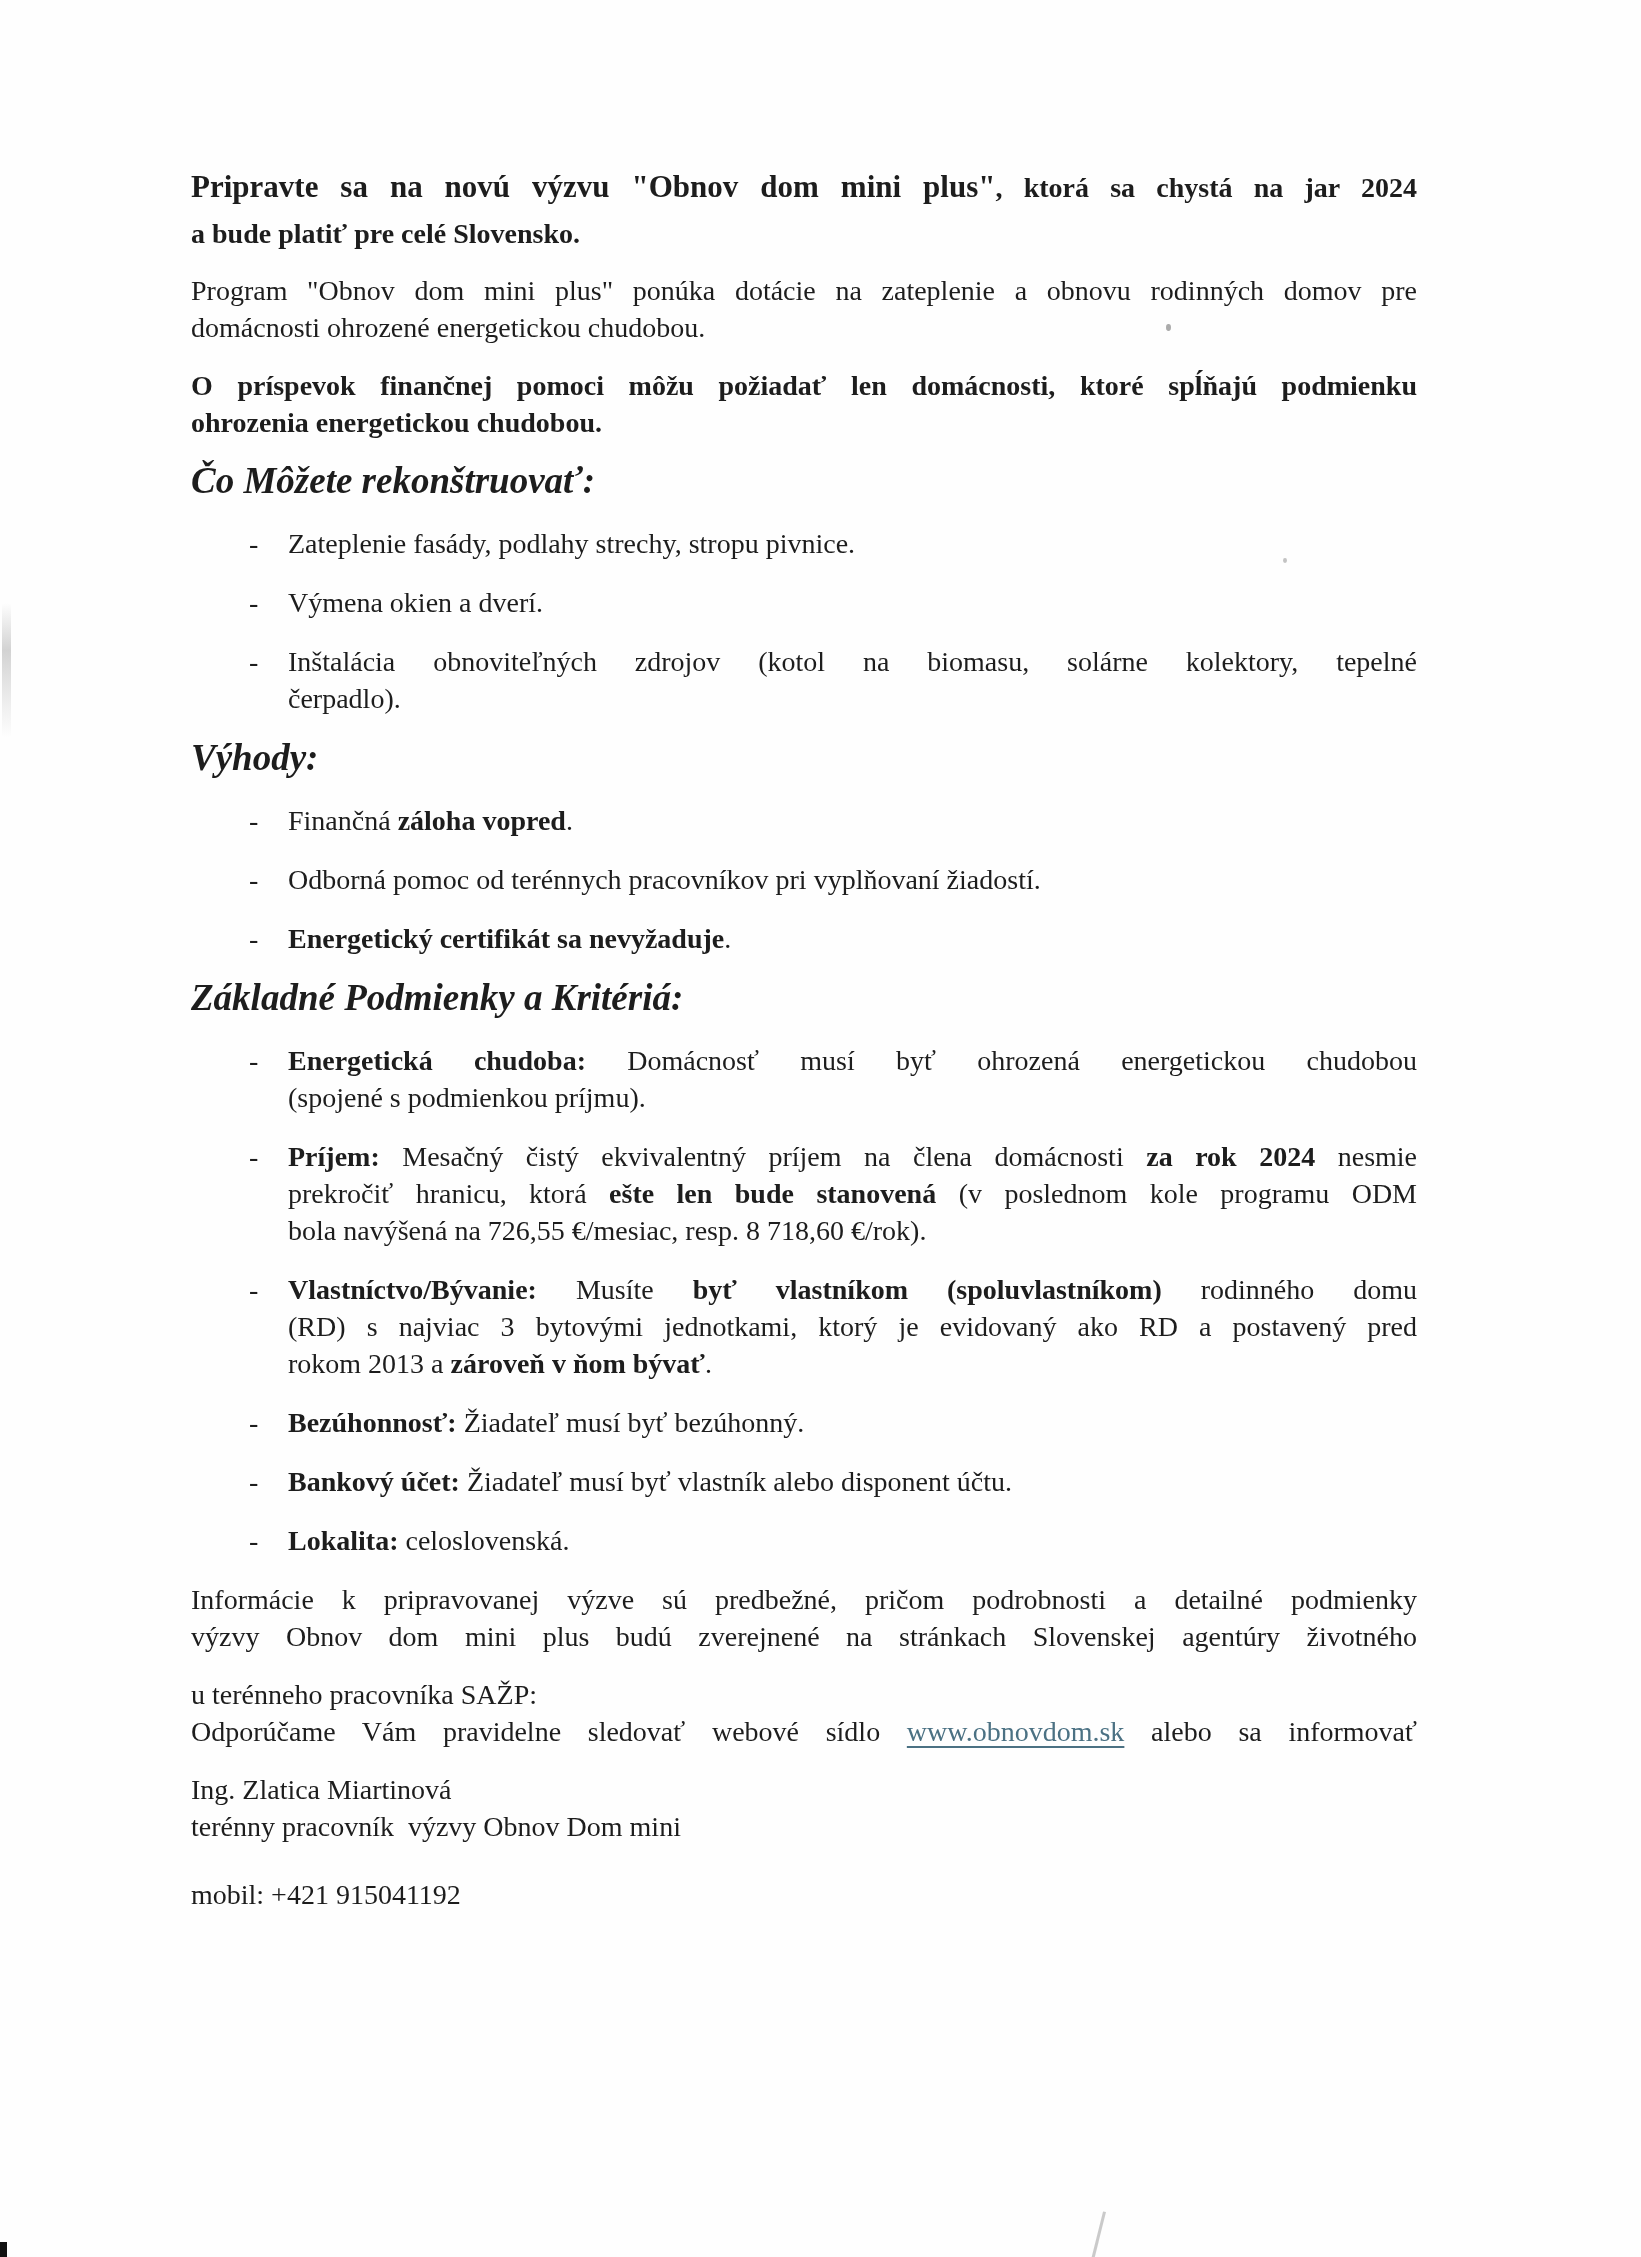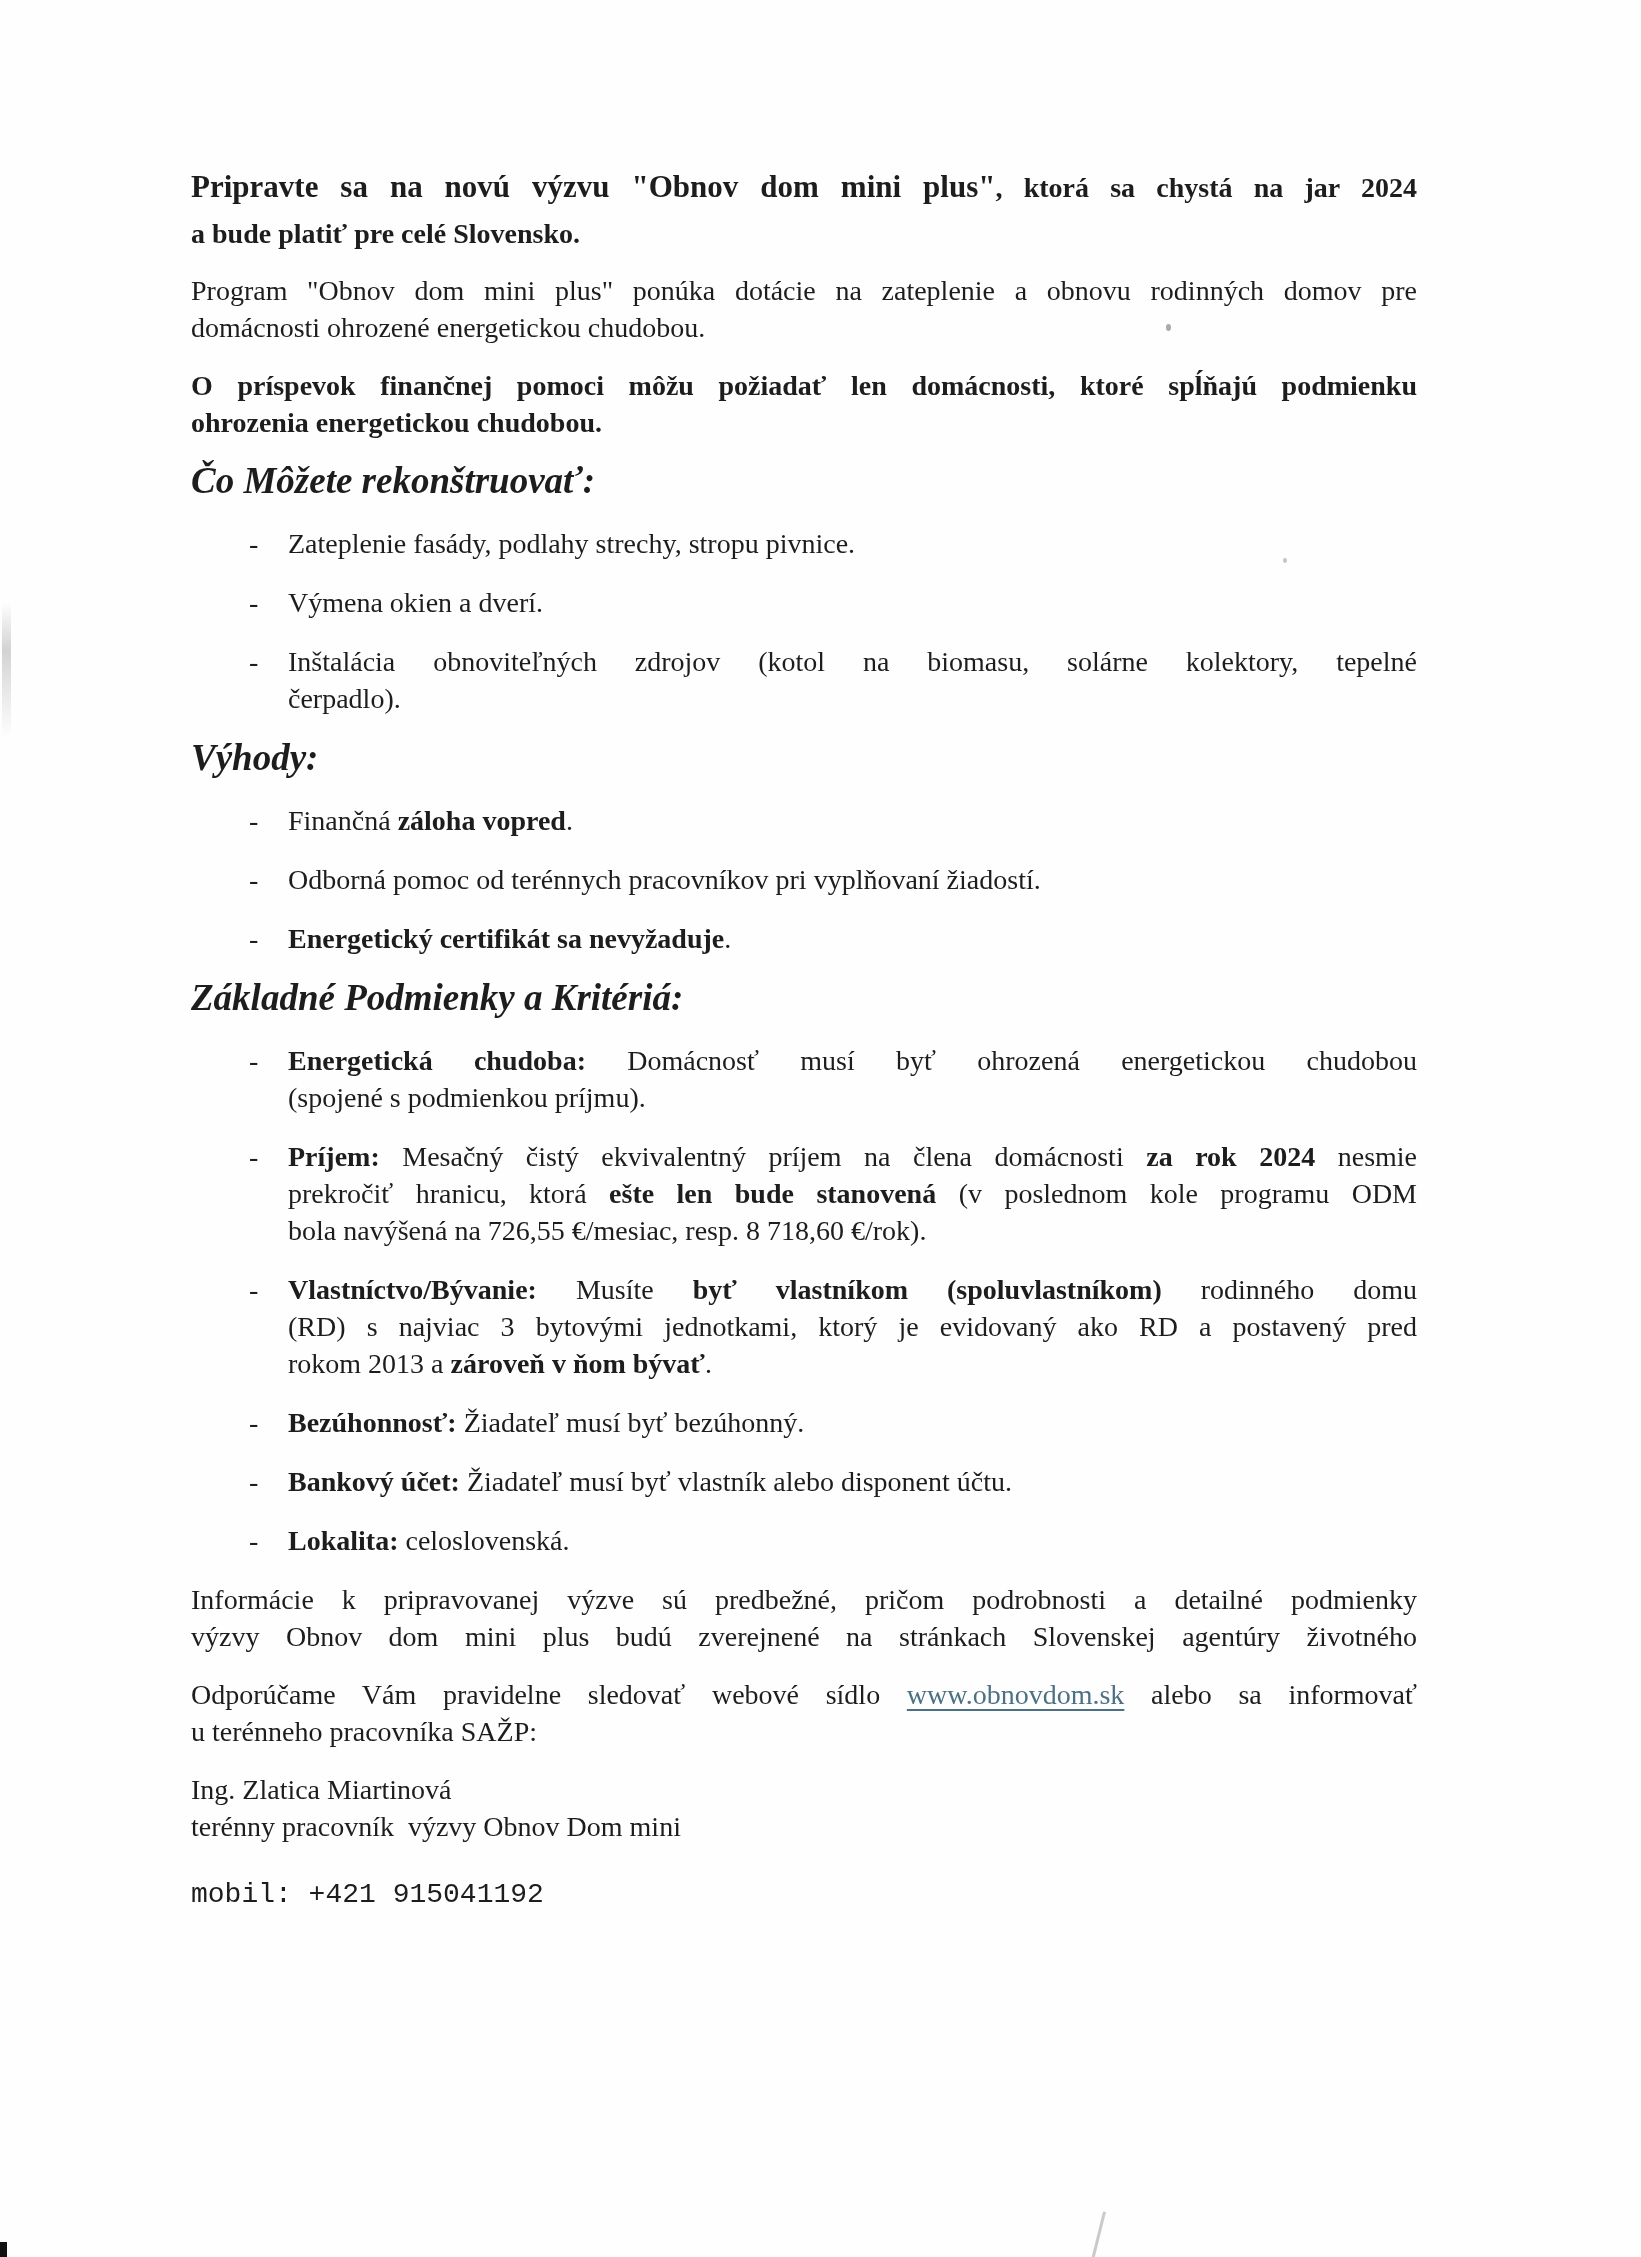--- a/index.html
+++ b/index.html
@@ -26,21 +26,21 @@
   .b-title .line { min-height: 46px; }
   .b-title .seg { font-weight: bold; }
   .seg.lg { font-size: 31px; }
   .b-heading { font-size: 37px; font-weight: bold; font-style: italic; margin-bottom: 26px; }
   .b-bullet { position: relative; padding-left: 97px; margin-bottom: 22px; }
   .b-bullet .dash { position: absolute; left: 58px; top: 0; font-weight: normal; }
   .bold { font-weight: bold; }
   .ital { font-style: italic; }
   .link { color: #4b7183; text-decoration: underline; text-underline-offset: 4.8px; cursor: pointer; }
   [data-name="signature-block"] { margin-bottom: 31px; }
-  [data-name="mobile-paragraph"] { margin-bottom: 8px; font-family: Liberation Mono, monospace; }
+  [data-name="mobile-paragraph"] { margin-bottom: 8px; }
   
   .art { position: absolute; pointer-events: none; }
   .art-dot1 { left: 1166px; top: 324px; width: 4.8px; height: 6.8px; background: #8f8f8f; border-radius: 50%; opacity: .75; }
   .art-dot2 { left: 1283px; top: 558px; width: 3.9px; height: 4.8px; background: #aaaaaa; border-radius: 50%; opacity: .7; }
   .art-smear { left: 1.9px; top: 603px; width: 8.7px; height: 135px;
     background: linear-gradient(180deg, rgba(190,190,190,0) 0%, rgba(175,175,175,.55) 35%, rgba(200,200,200,.35) 70%, rgba(190,190,190,0) 100%);
     border-radius: 3.9px; }
   .art-corner { left: 0; top: 2242px; width: 6.8px; height: 15.4px; background: #111111; }
   .art-slash { left: 1097px; top: 2211px; width: 2.9px; height: 50px; background: #bdbdbd; transform: rotate(14deg); opacity: .8; }
 </style>
@@ -122,22 +122,22 @@
       </div>
       <div class="blk b-bullet" data-name="bullet-lokalita">
         <span class="dash" data-name="bullet-dash-icon">-</span>
         <div class="line" data-name="text-line"><span class="seg bold" data-name="text-segment">Lokalita: </span><span class="seg" data-name="text-segment">celoslovenská.</span></div>
       </div>
       <div class="blk b-para" data-name="info-paragraph">
         <div class="line jl" data-name="text-line"><span class="seg" data-name="text-segment">Informácie k pripravovanej výzve sú predbežné, pričom podrobnosti a detailné podmienky</span></div>
         <div class="line jl" data-name="text-line"><span class="seg" data-name="text-segment">výzvy Obnov dom mini plus budú zverejnené na stránkach Slovenskej agentúry životného</span></div>
       </div>
       <div class="blk b-para" data-name="recommendation-paragraph">
+        <div class="line" data-name="text-line"><span class="seg" data-name="text-segment">u terénneho pracovníka SAŽP:</span></div>
         <div class="line jl" data-name="text-line"><span class="seg" data-name="text-segment">Odporúčame Vám pravidelne sledovať webové sídlo </span><span class="seg link" data-name="link-obnovdom">www.obnovdom.sk</span><span class="seg" data-name="text-segment"> alebo sa informovať</span></div>
-        <div class="line" data-name="text-line"><span class="seg" data-name="text-segment">u terénneho pracovníka SAŽP:</span></div>
       </div>
       <div class="blk b-para" data-name="signature-block">
         <div class="line" data-name="text-line"><span class="seg" data-name="text-segment">Ing. Zlatica Miartinová</span></div>
         <div class="line" data-name="text-line"><span class="seg" data-name="text-segment">terénny pracovník&nbsp; výzvy Obnov Dom mini</span></div>
       </div>
       <div class="blk b-para" data-name="mobile-paragraph">
         <div class="line" data-name="text-line"><span class="seg" data-name="text-segment">mobil: +421 915041192</span></div>
       </div>
     </div>
   <div class="art art-dot1" data-name="scan-artifact-dot"></div>

